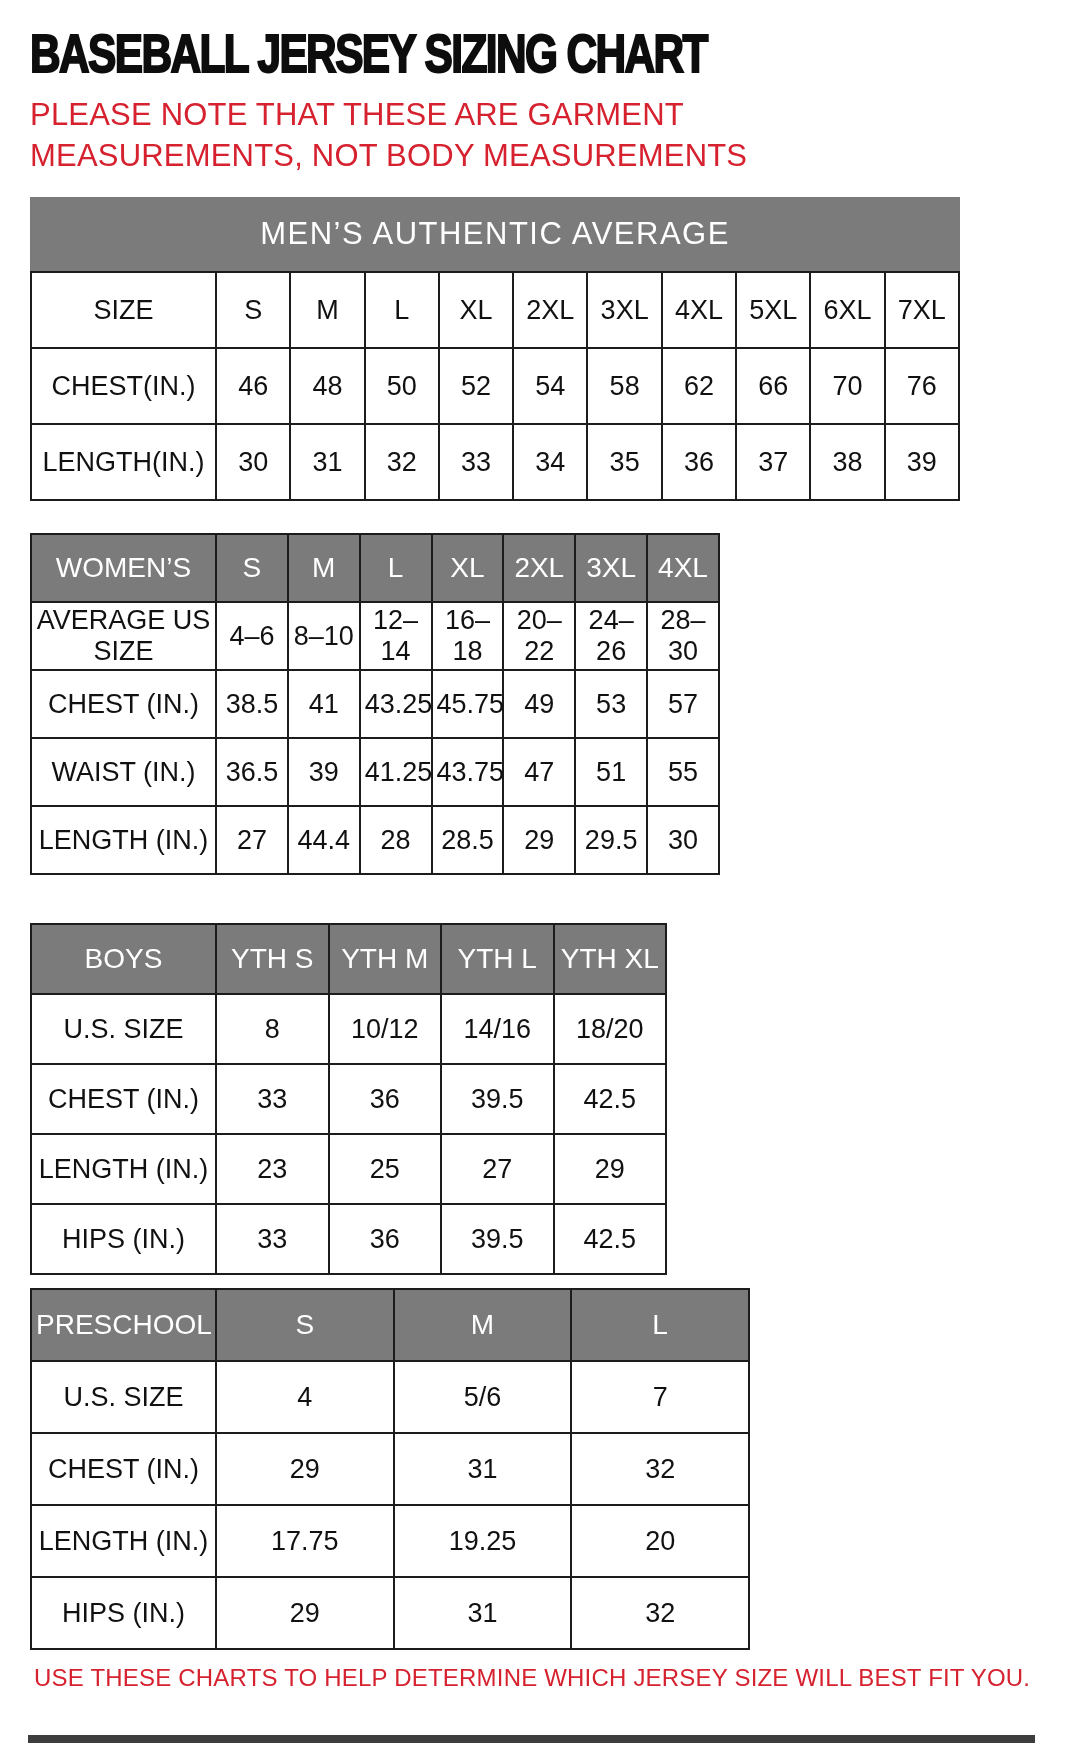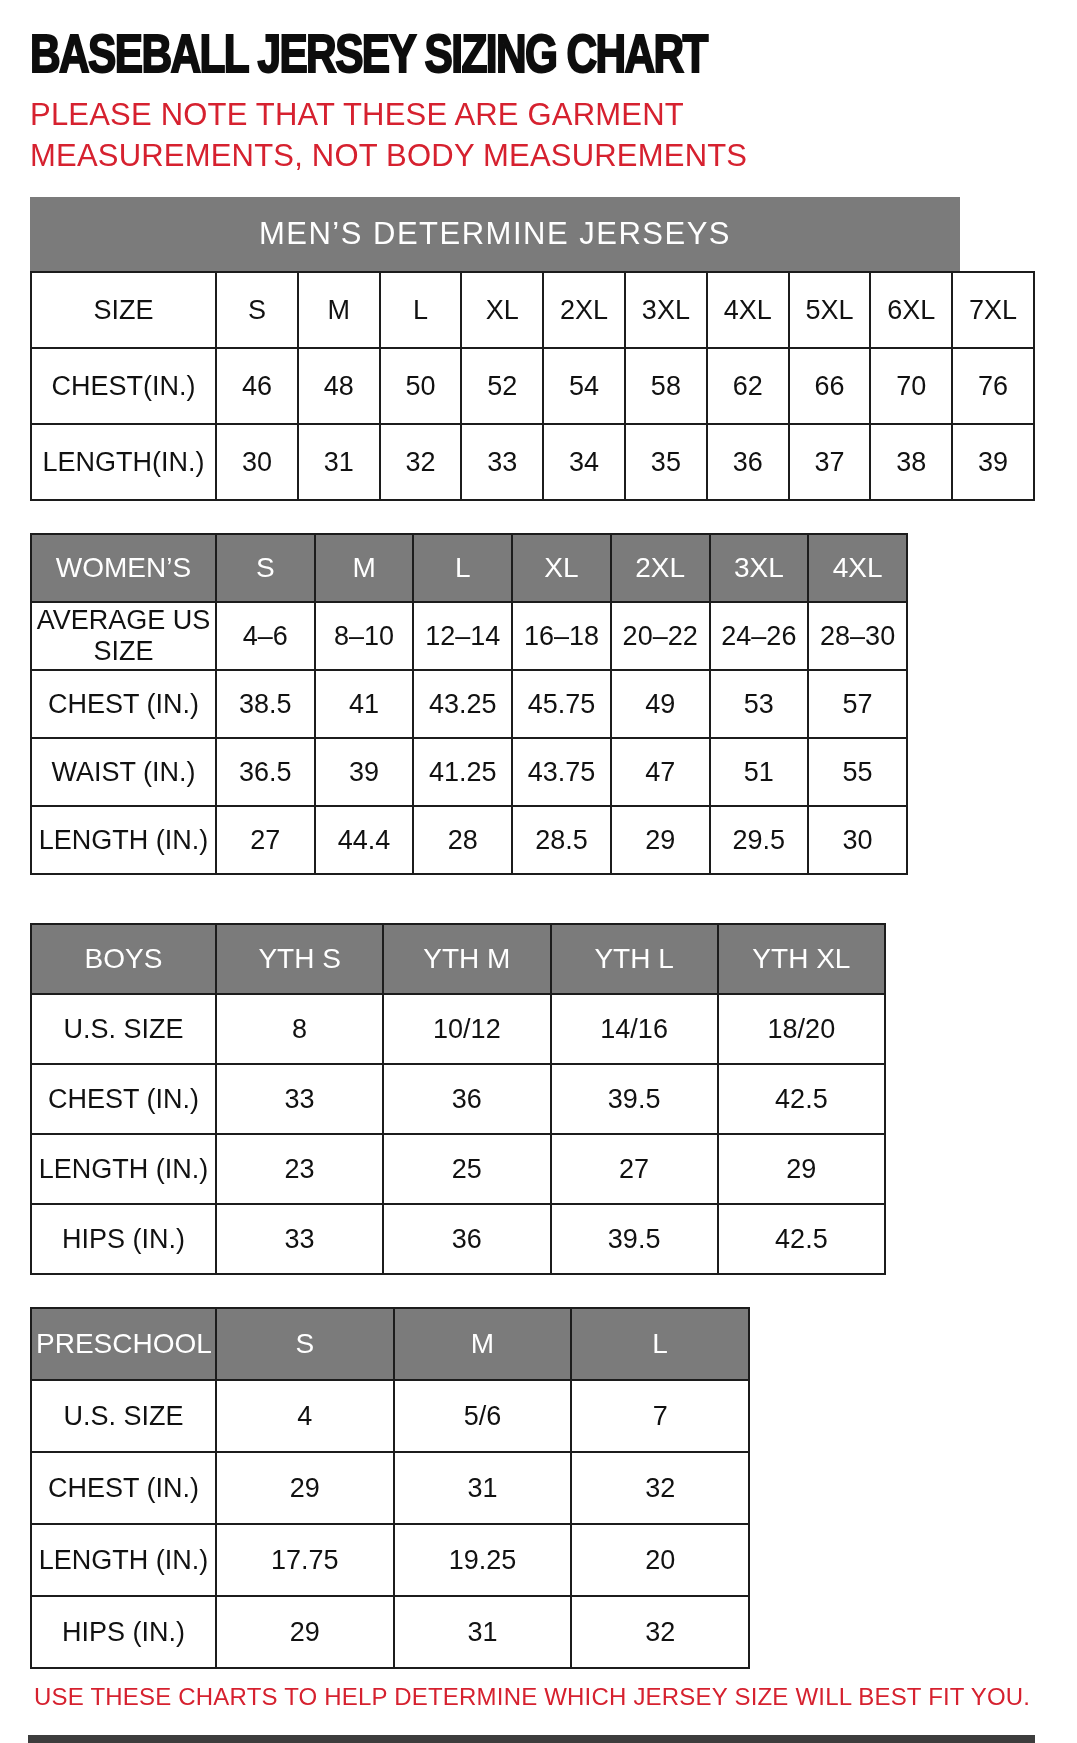--- a/index.html
+++ b/index.html
@@ -33,23 +33,23 @@
   }
 
   table { border-collapse:collapse; table-layout:fixed; }
   td {
     border:2px solid #1c1c1c; text-align:center; vertical-align:middle;
     font-size:27px; background:#ffffff; color:#111;
     padding:0 4px; line-height:1.15;
   }
   tr.gray-row td { background:var(--gray); color:#ffffff; font-size:28px; }
 
-  #table-mens      { width:1005px; margin:0 0 32px 0; }
-  #table-womens    { width:878px; margin:0 0 48px 0; }
-  #table-boys      { width:856px; margin:0 0 32px 0;padding-left:24px; }
+  #table-mens      { width:930px; margin:0 0 32px 0; }
+  #table-womens    { width:690px; margin:0 0 48px 0; }
+  #table-boys      { width:637px; margin:0 0 13px 0;padding-left:24px; }
   #table-preschool { width:720px; margin:0; }
 
   #table-mens td      { height:74px; }
   #table-womens td    { height:66px; }
   #table-boys td      { height:68px; }
   #table-preschool td { height:70px; }
 
   .bottom-bar {
     position:absolute; left:28px; bottom:0; width:1007px; height:8px;
     background:#3d3d3d;
@@ -59,21 +59,21 @@
 <body>
 
 <div class="page">
 
   <div>
     <span class="title">BASEBALL JERSEY SIZING CHART</span>
   </div>
 
   <div class="note">PLEASE NOTE THAT THESE ARE GARMENT MEASUREMENTS, NOT BODY MEASUREMENTS</div>
 
-  <div class="banner">MEN’S DETERMINE JERSEYS</div>
+  <div class="banner">MEN’S AUTHENTIC AVERAGE</div>
   <table id="table-mens">
       <colgroup>
         <col style="width: 185px;">
         <col>
         <col>
         <col>
         <col>
         <col>
         <col>
         <col>

